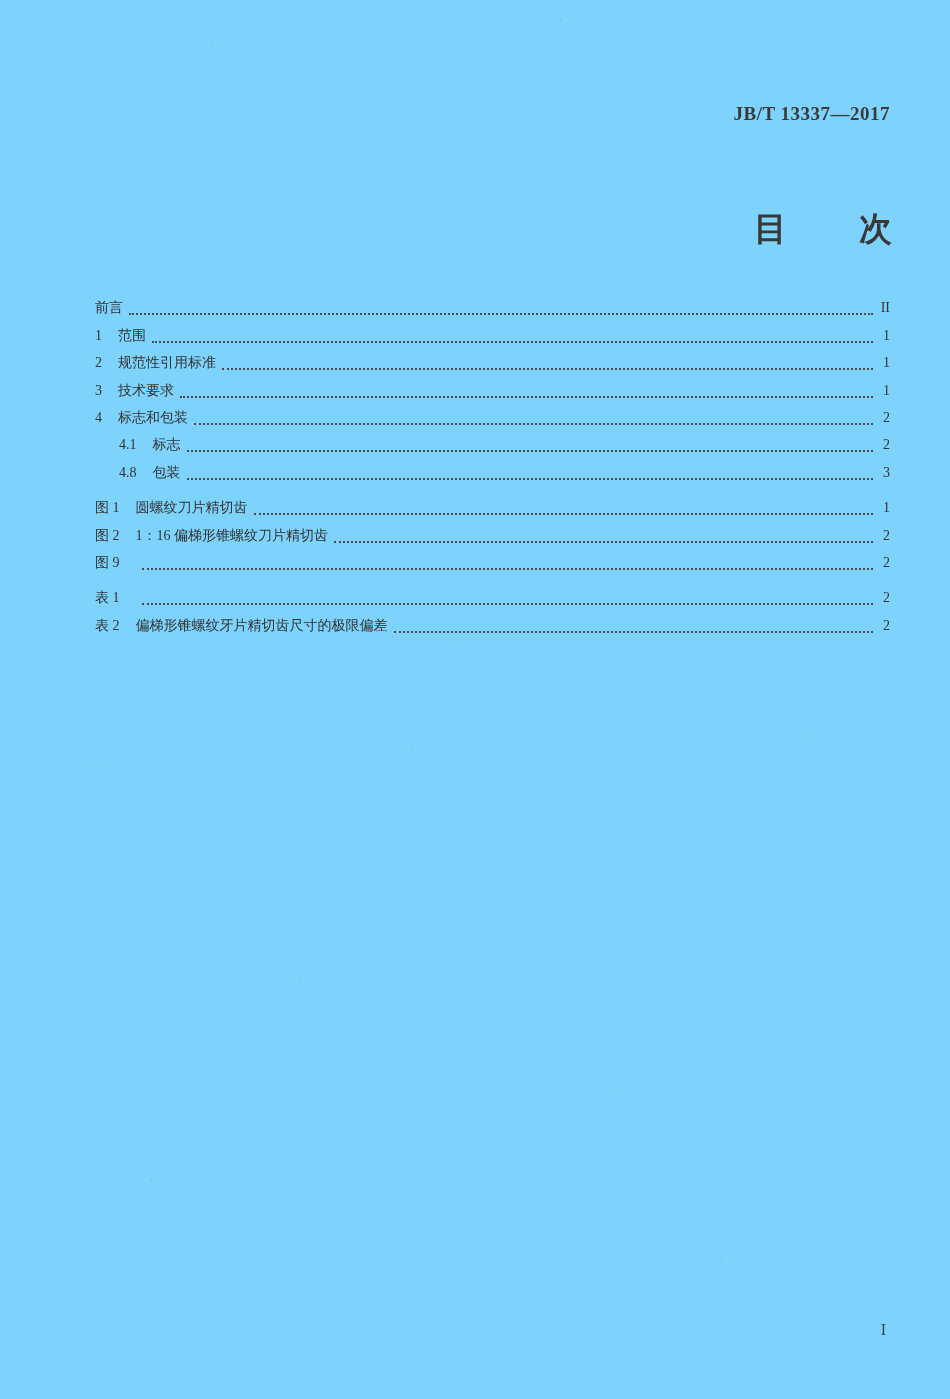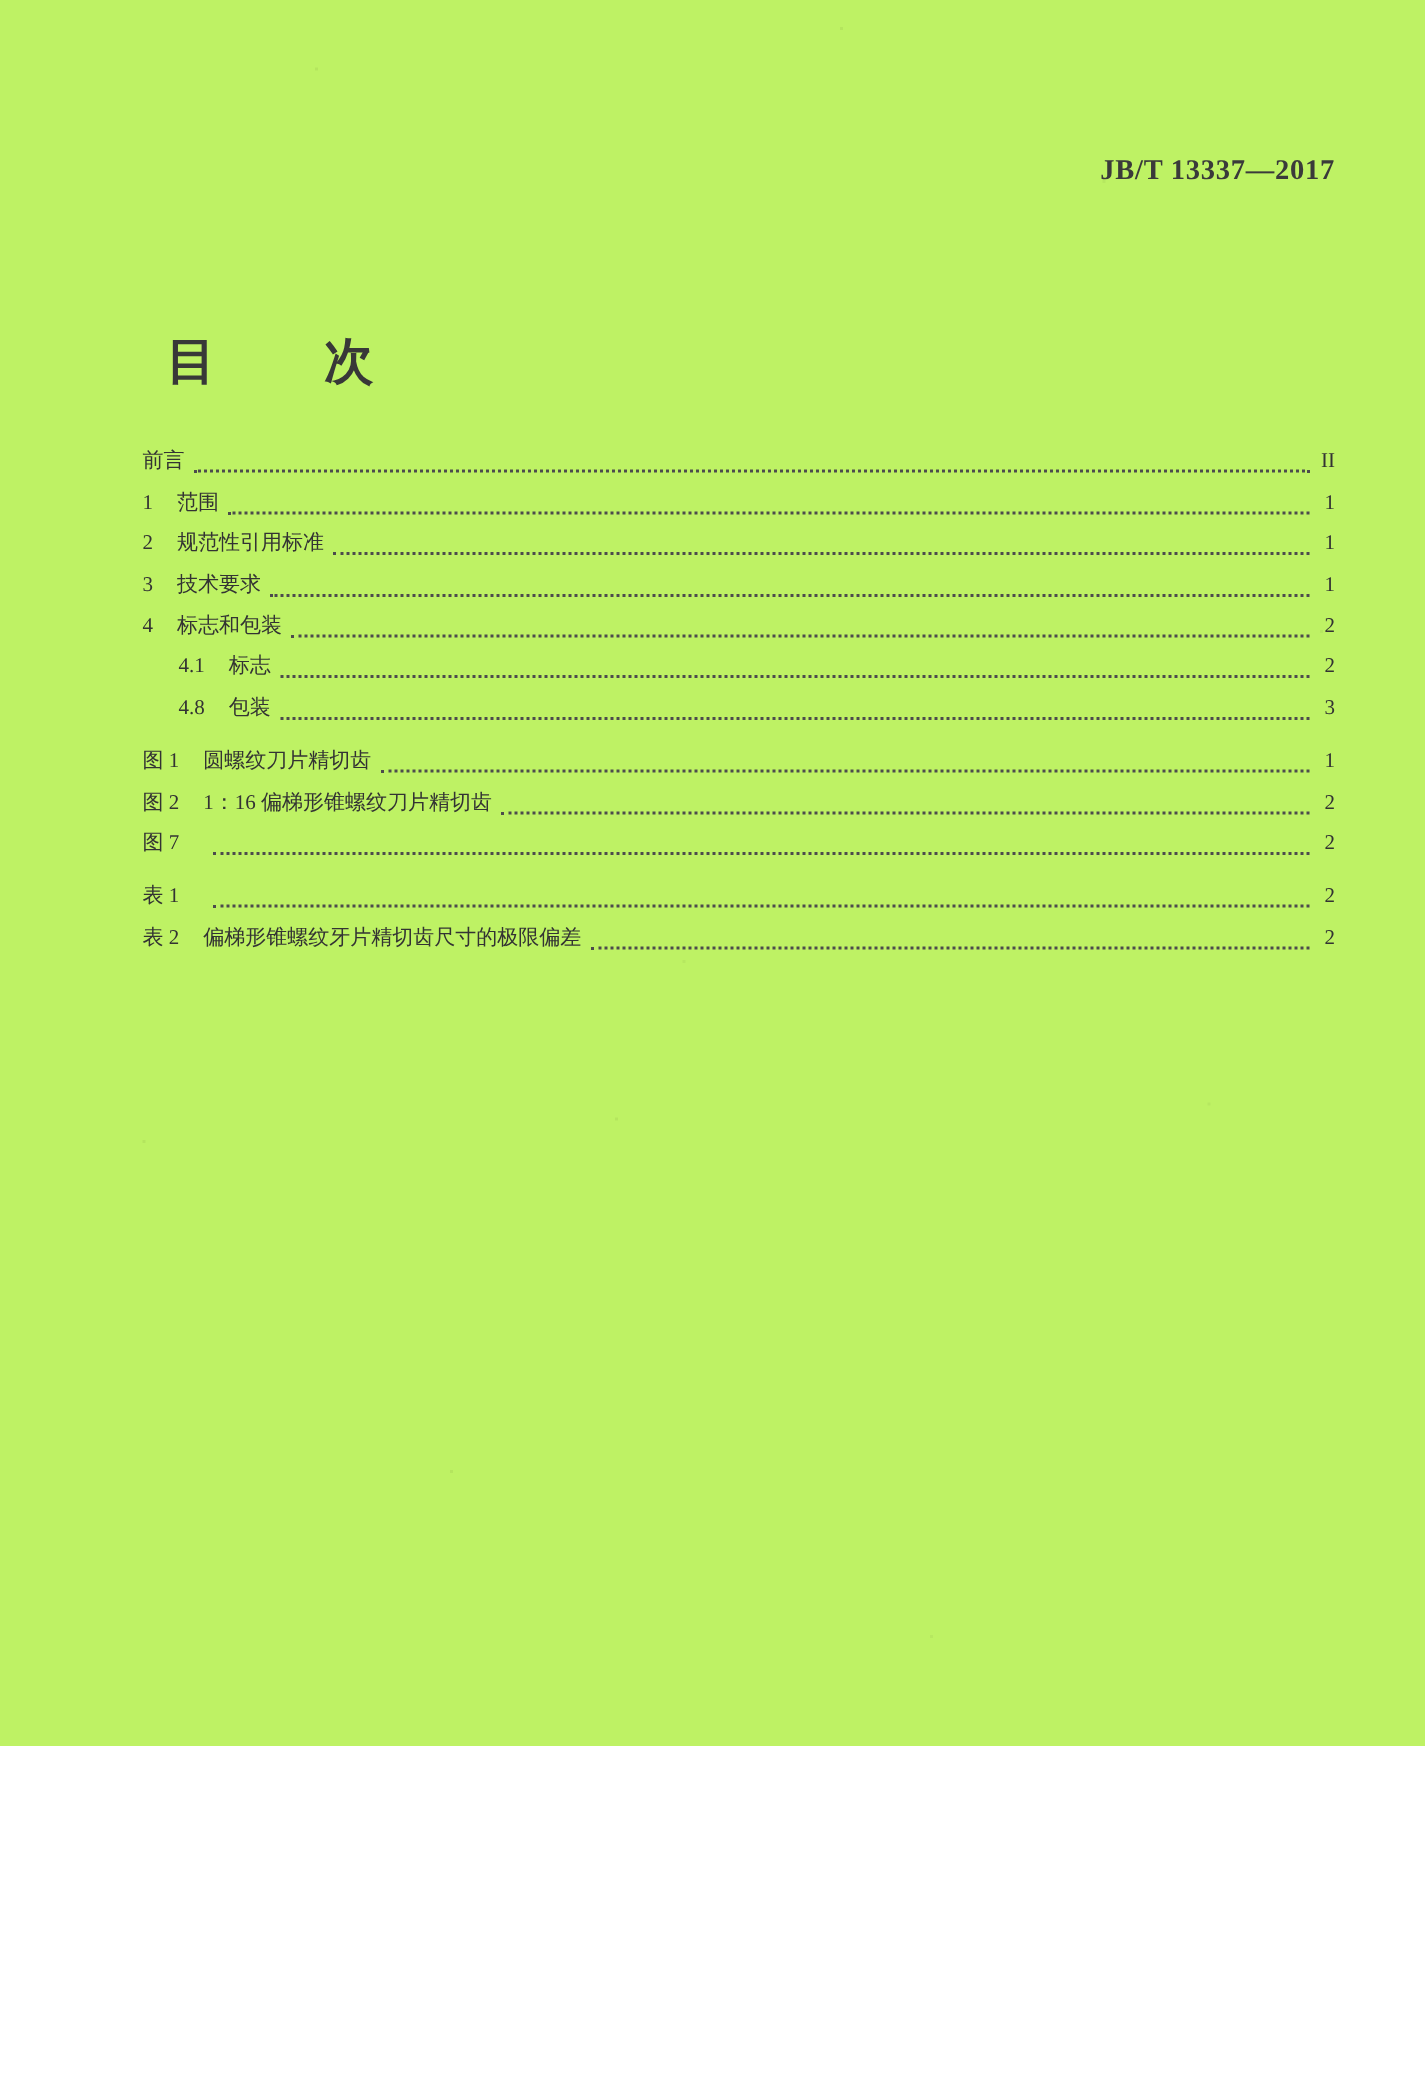--- a/index.html
+++ b/index.html
@@ -3,22 +3,22 @@
 <meta charset="utf-8">
 <style>
   html, body {
     margin: 0;
     padding: 0;
     background: #ffffff;
   }
   .page {
     position: relative;
     width: 950px;
-    height: 1164px;
-    background: #bef264;
+    height: 1399px;
+    background: #7dd3fc;
     overflow: hidden;
     font-family: "Liberation Serif", "DejaVu Serif", serif;
     color: #2e2e2e;
   }
   
   .speckles {
     position: absolute;
     top: 0; left: 0;
     width: 2px; height: 2px;
     background: transparent;
@@ -43,22 +43,22 @@
     font-size: 19px;
     font-weight: bold;
     letter-spacing: 0.5px;
     color: #3a3a3a;
   }
   .doc-title {
     position: absolute;
     top: 203px;
     left: 95px;
     width: 795px;
-    margin: 16px;
-    text-align: left;
+    margin: 4px;
+    text-align: right;
     font-size: 33px;
     font-weight: 600;
     letter-spacing: 2px;
     color: #383838;
   }
   .toc {
     position: absolute;
     top: 293px;
     left: 95px;
     width: 795px;
@@ -171,21 +171,21 @@
         </div>
 
         <div class="toc-row">
           <span class="num">图 2</span>
           <span class="label">1：16 偏梯形锥螺纹刀片精切齿</span>
           <span class="dots"></span>
           <span class="pg">2</span>
         </div>
 
         <div class="toc-row">
-          <span class="num">图 7</span>
+          <span class="num">图 9</span>
           <span class="dots"></span>
           <span class="pg">2</span>
         </div>
       </div>
 
     <div class="toc-block">
 
         <div class="toc-row">
           <span class="num">表 1</span>
           <span class="dots"></span>

